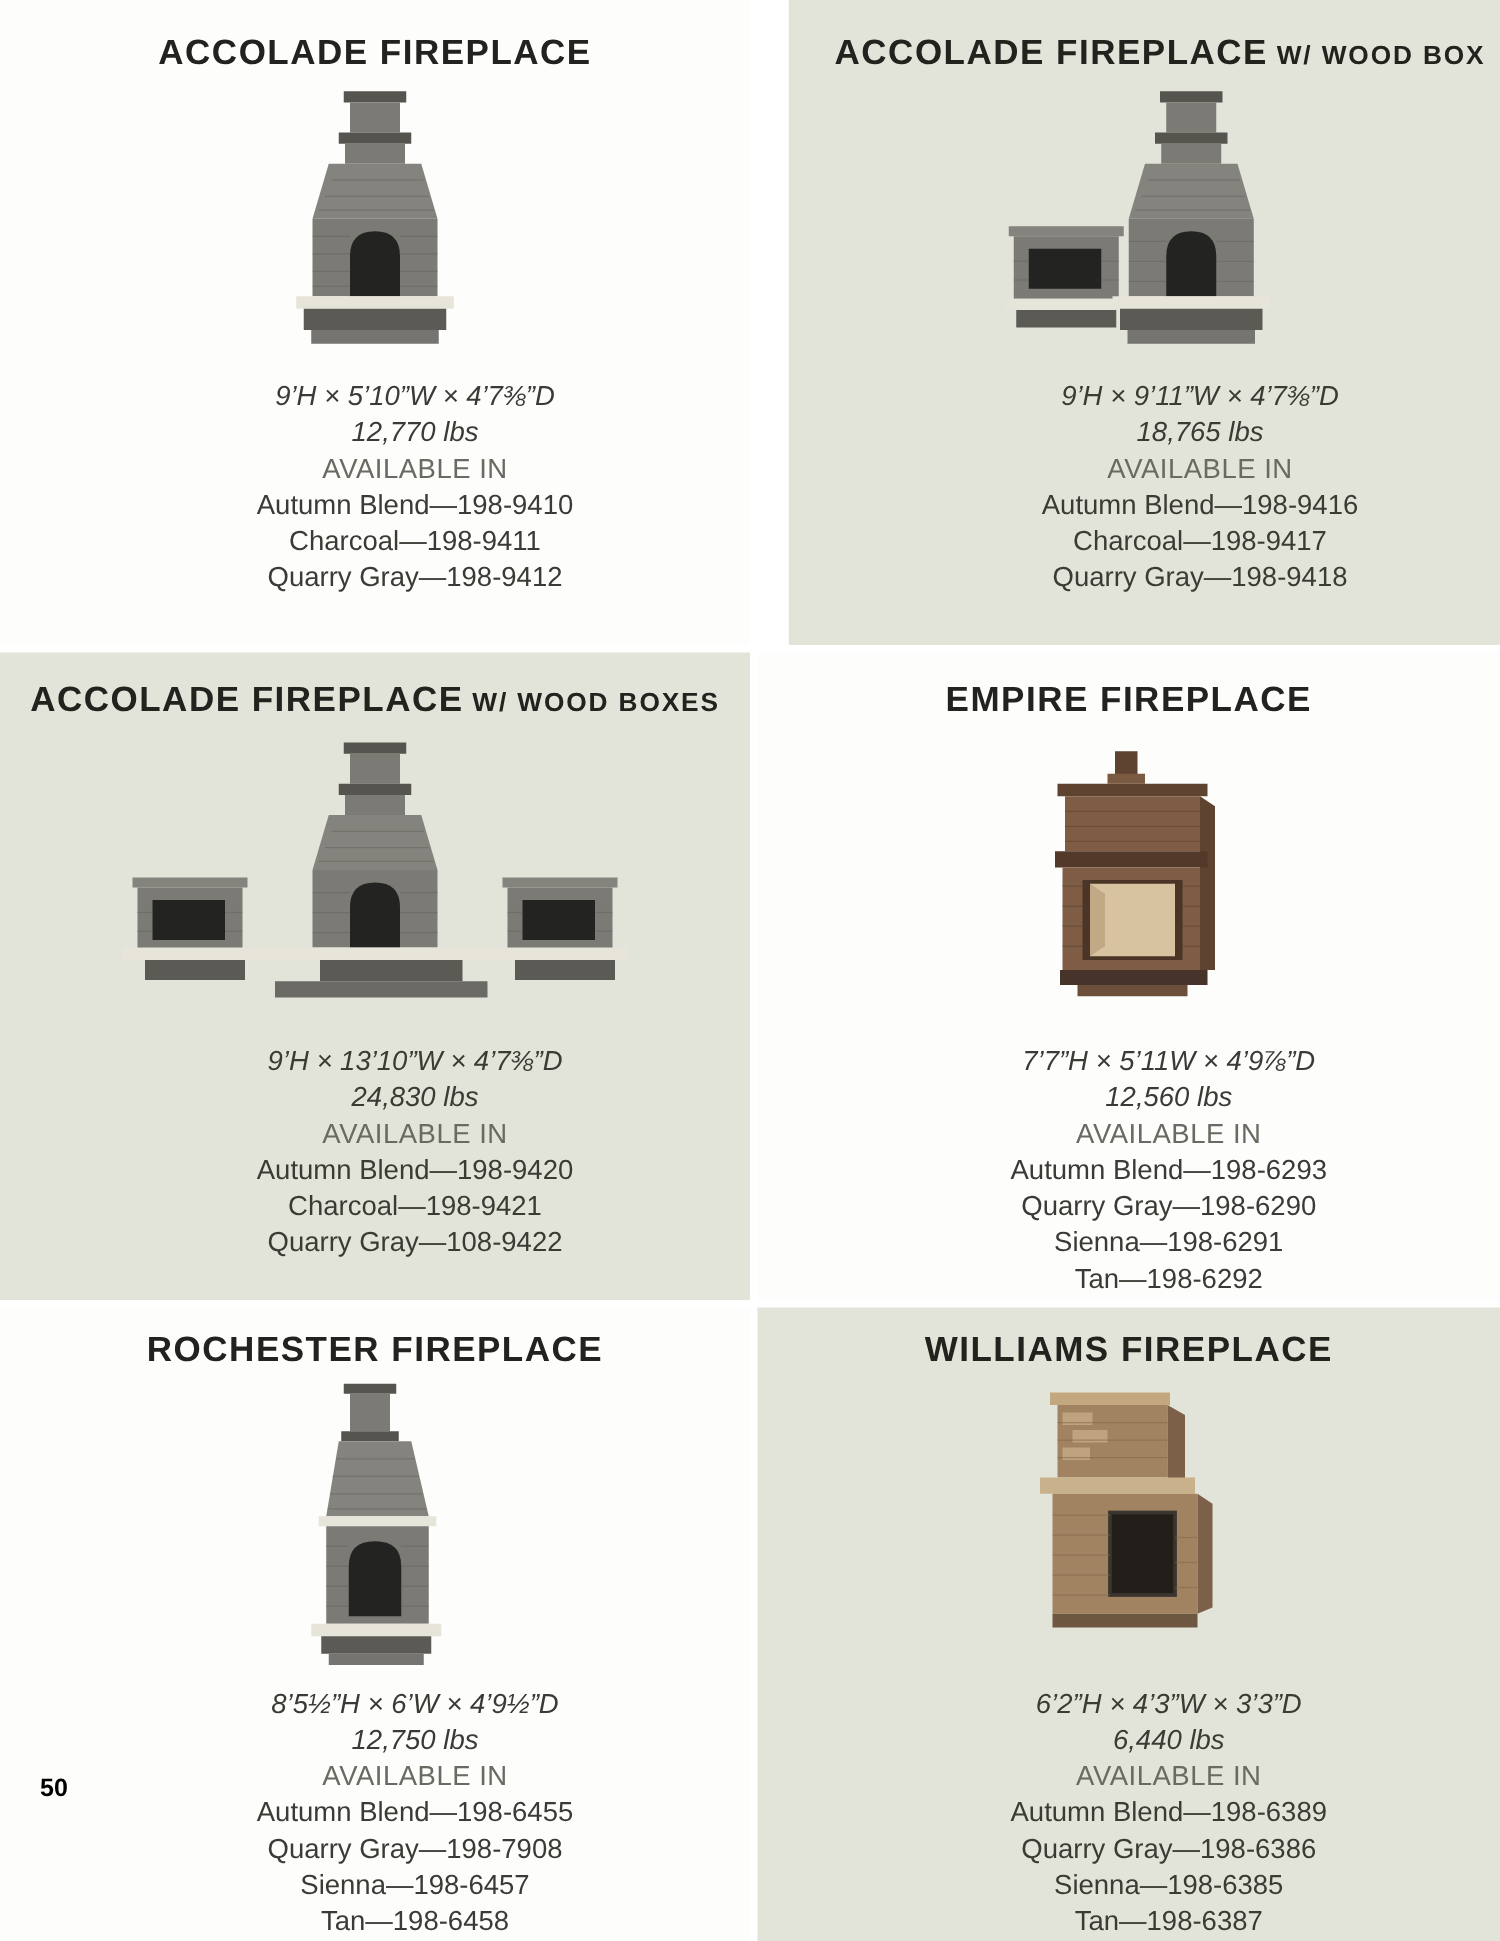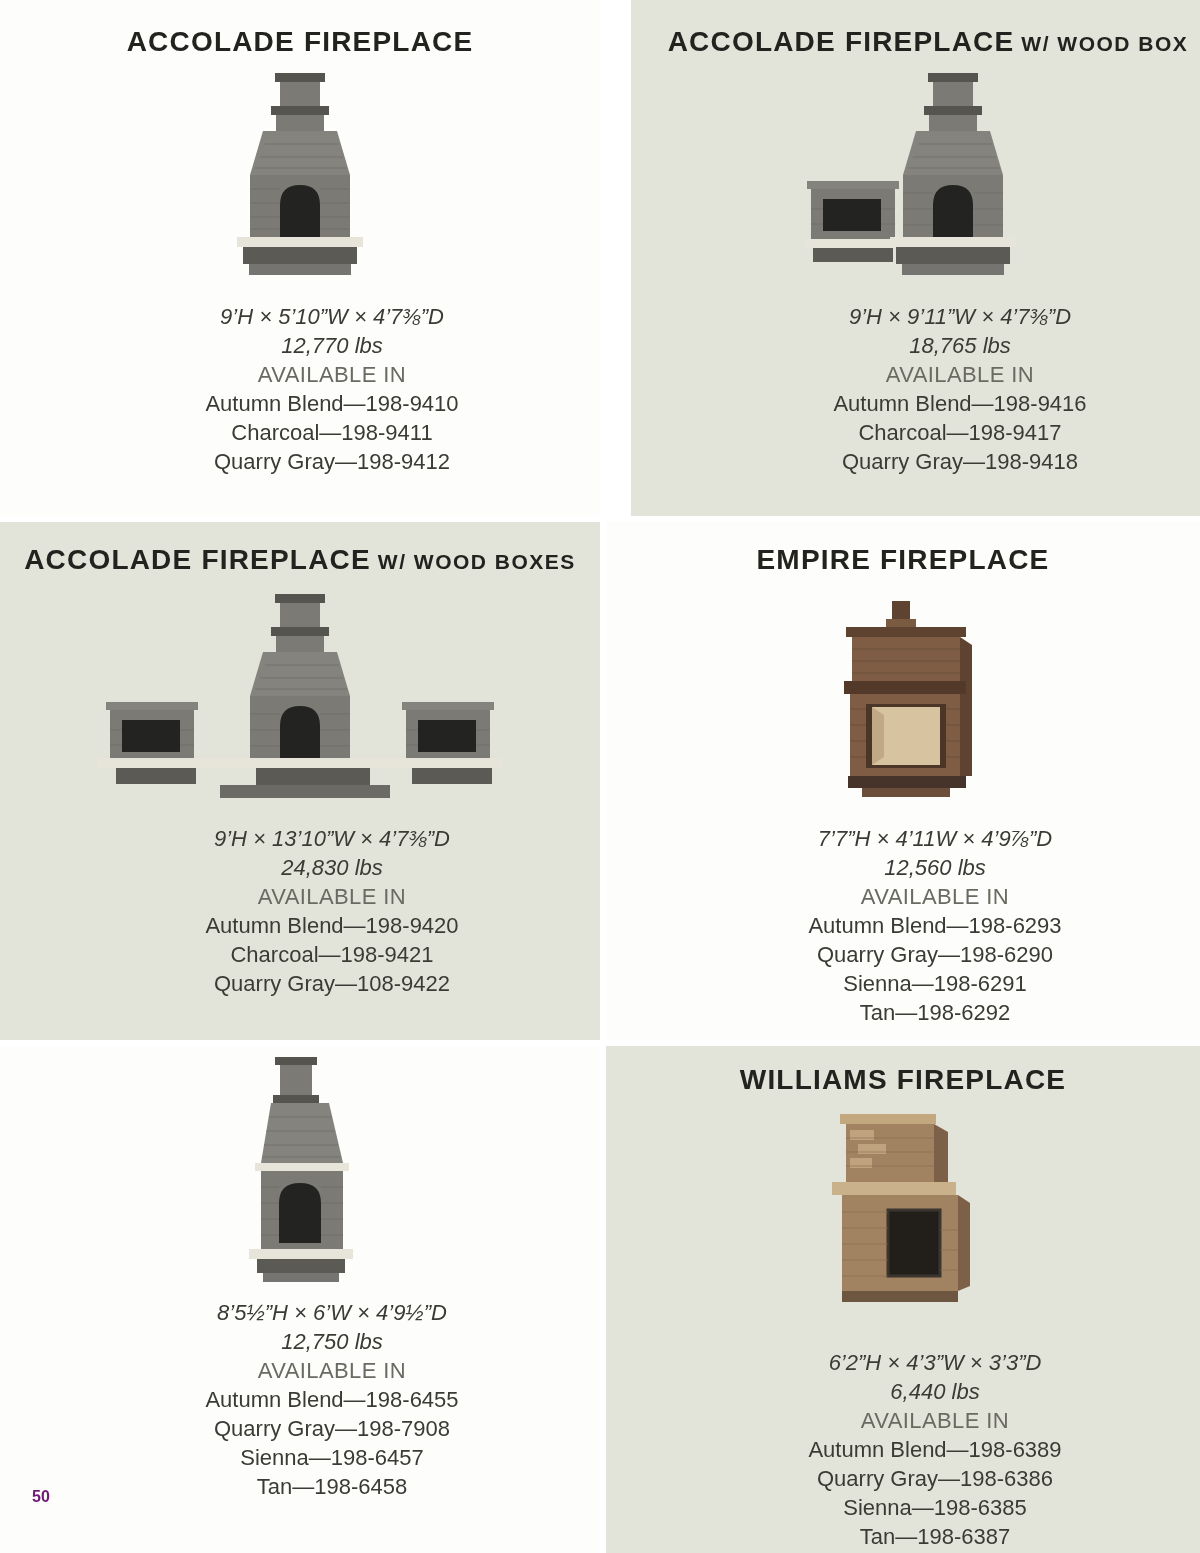--- a/index.html
+++ b/index.html
@@ -34,28 +34,28 @@
   .figure { display:flex; align-items:center; justify-content:center; }
   .row1 .figure { margin-top:10px; height:222px; }
   .row2 .figure { margin-top:12px; height:226px; }
   .row3 .figure { margin-top:2px;  height:244px; }
 
   .specs {
     width:272px; position:relative; left:32px;
     font-size:22px; line-height:29px; color:#3b3b35; text-align:center;
   }
   .row1 .specs { margin-top:12px; }
-  .row2 .specs { margin-top:10px; }
+  .row2 .specs { margin-top:20px; }
   .row3 .specs { margin-top:6px; }
   .spec-dim { font-style:italic; }
   .spec-avail { color:#6a6a62; letter-spacing:0.4px; }
 
   .page-number {
-    position:absolute; left:32px; top:1488px;
-    font-weight:700; font-size:16px; color:#701a75;
+    position:absolute; left:32px; top:1420px;
+    font-weight:700; font-size:20px; color:#000000;
   }
   .edge-line { position:absolute; left:2px; top:0; width:1px; height:130px; background:#e2e2de; }
 </style>
 </head>
 <body>
 
 <div class="page">
   <div class="edge-line"></div>
 
   <section class="cell bg-white cell-tl row1">
@@ -235,31 +235,34 @@
           <line x1="62" y1="152" x2="78" y2="152"></line>
             <line x1="158" y1="152" x2="172" y2="152"></line>
           <line x1="62" y1="168" x2="78" y2="168"></line>
             <line x1="158" y1="168" x2="172" y2="168"></line>
         </g>
         <rect x="60" y="187" width="118" height="12" fill="#46332a"></rect>
         <rect x="74" y="199" width="88" height="9" fill="#6b4f3a"></rect>
       </svg>
     </div>
     <div class="specs">
-      <div class="spec-dim">7’7”H × 4’11W × 4’9⅞”D</div>
+      <div class="spec-dim">7’7”H × 5’11W × 4’9⅞”D</div>
       <div class="spec-dim">12,560 lbs</div>
       <div class="spec-avail">AVAILABLE IN</div>
       <div class="spec-color">Autumn Blend—198-6293</div>
       <div class="spec-color">Quarry Gray—198-6290</div>
       <div class="spec-color">Sienna—198-6291</div>
       <div class="spec-color">Tan—198-6292</div>
     </div>
   </section>
 
   <section class="cell bg-white cell-bl row3">
+    <h2 class="title">
+      <span>ROCHESTER FIREPLACE</span>
+    </h2>
     <div class="figure">
       <svg width="190" height="238" viewBox="0 0 190 238">
         <g>
           <rect x="70" y="6" width="42" height="8" fill="#55544f"></rect>
           <rect x="75" y="14" width="32" height="30" fill="#7b7a75"></rect>
           <rect x="68" y="44" width="46" height="8" fill="#55544f"></rect>
         </g>
         <polygon points="66,52 124,52 138,112 56,112" fill="#84837d"></polygon>
         <rect x="50" y="112" width="94" height="8" fill="#e7e4da"></rect>
         <rect x="56" y="120" width="82" height="78" fill="#7b7a75"></rect>

